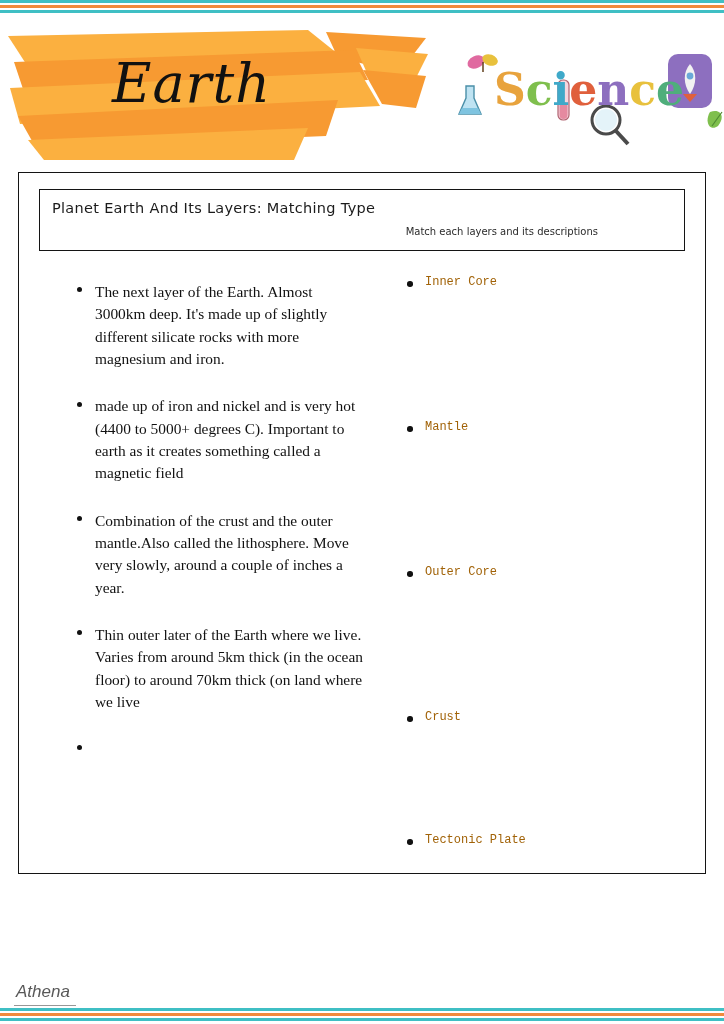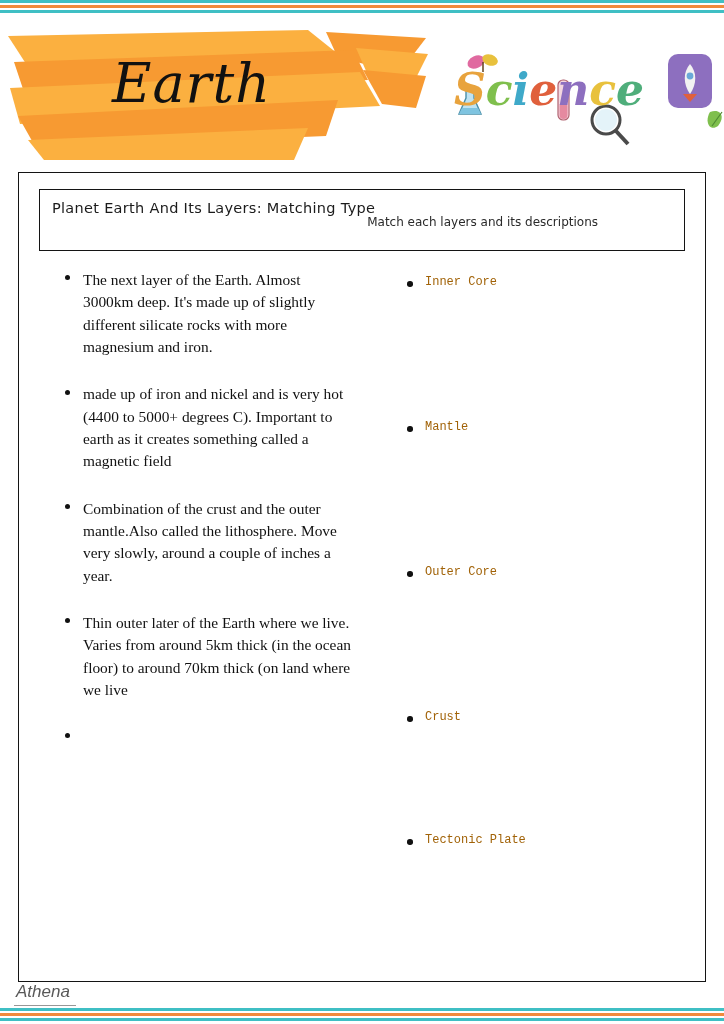--- a/index.html
+++ b/index.html
@@ -63,22 +63,22 @@
     right: 26px;
     top: 28px;
     width: 270px;
     height: 110px;
   }
   .science-letters {
     position: absolute;
     left: 0;
     top: 18px;
     width: 270px;
+    text-align: center;
     white-space: nowrap;
-    font-style: italic;
   }
   .science-letters span {
     font-family: "DejaVu Serif", serif;
     font-weight: bold;
     font-size: 44px;
     display: inline-block;
   }
   .sl1 { color: #e8a33d; }
   .sl2 { color: #7fbf4d; }
   .sl3 { color: #3fa9c9; }
@@ -86,21 +86,21 @@
   .sl5 { color: #8d6fbf; }
   .sl6 { color: #e8c13d; }
   .sl7 { color: #4fae7b; }
 
   
   .sheet {
     position: absolute;
     left: 18px;
     top: 172px;
     width: 688px;
-    height: 810px;
+    height: 702px;
     border: 1.6px solid #141414;
     box-sizing: border-box;
     background: #ffffff;
   }
 
   .title-box {
     position: absolute;
     left: 20px;
     top: 16px;
     width: 646px;
@@ -113,23 +113,23 @@
     left: 12px;
     top: 10px;
     font-family: "DejaVu Sans", sans-serif;
     font-size: 14.5px;
     color: #1b1b1b;
     letter-spacing: 0.3px;
   }
   .title-box .ws-sub {
     position: absolute;
     right: 86px;
-    top: 25px;
+    top: 36px;
     font-family: "DejaVu Sans", sans-serif;
-    font-size: 12px;
+    font-size: 10px;
     color: #2a2a2a;
   }
 
   
   .columns {
     position: absolute;
     left: 0;
     top: 96px;
     width: 688px;
     height: 700px;
@@ -142,21 +142,21 @@
   }
   .col-right {
     position: absolute;
     left: 380px;
     top: 0;
     width: 280px;
   }
 
   ul.items {
     list-style: none;
-    margin: 0;
+    margin: 12px;
     padding: 0;
   }
   ul.items li {
     position: relative;
     padding-left: 26px;
     font-family: "Liberation Serif", serif;
     color: #111111;
   }
   ul.items li .bullet {
     position: absolute;

